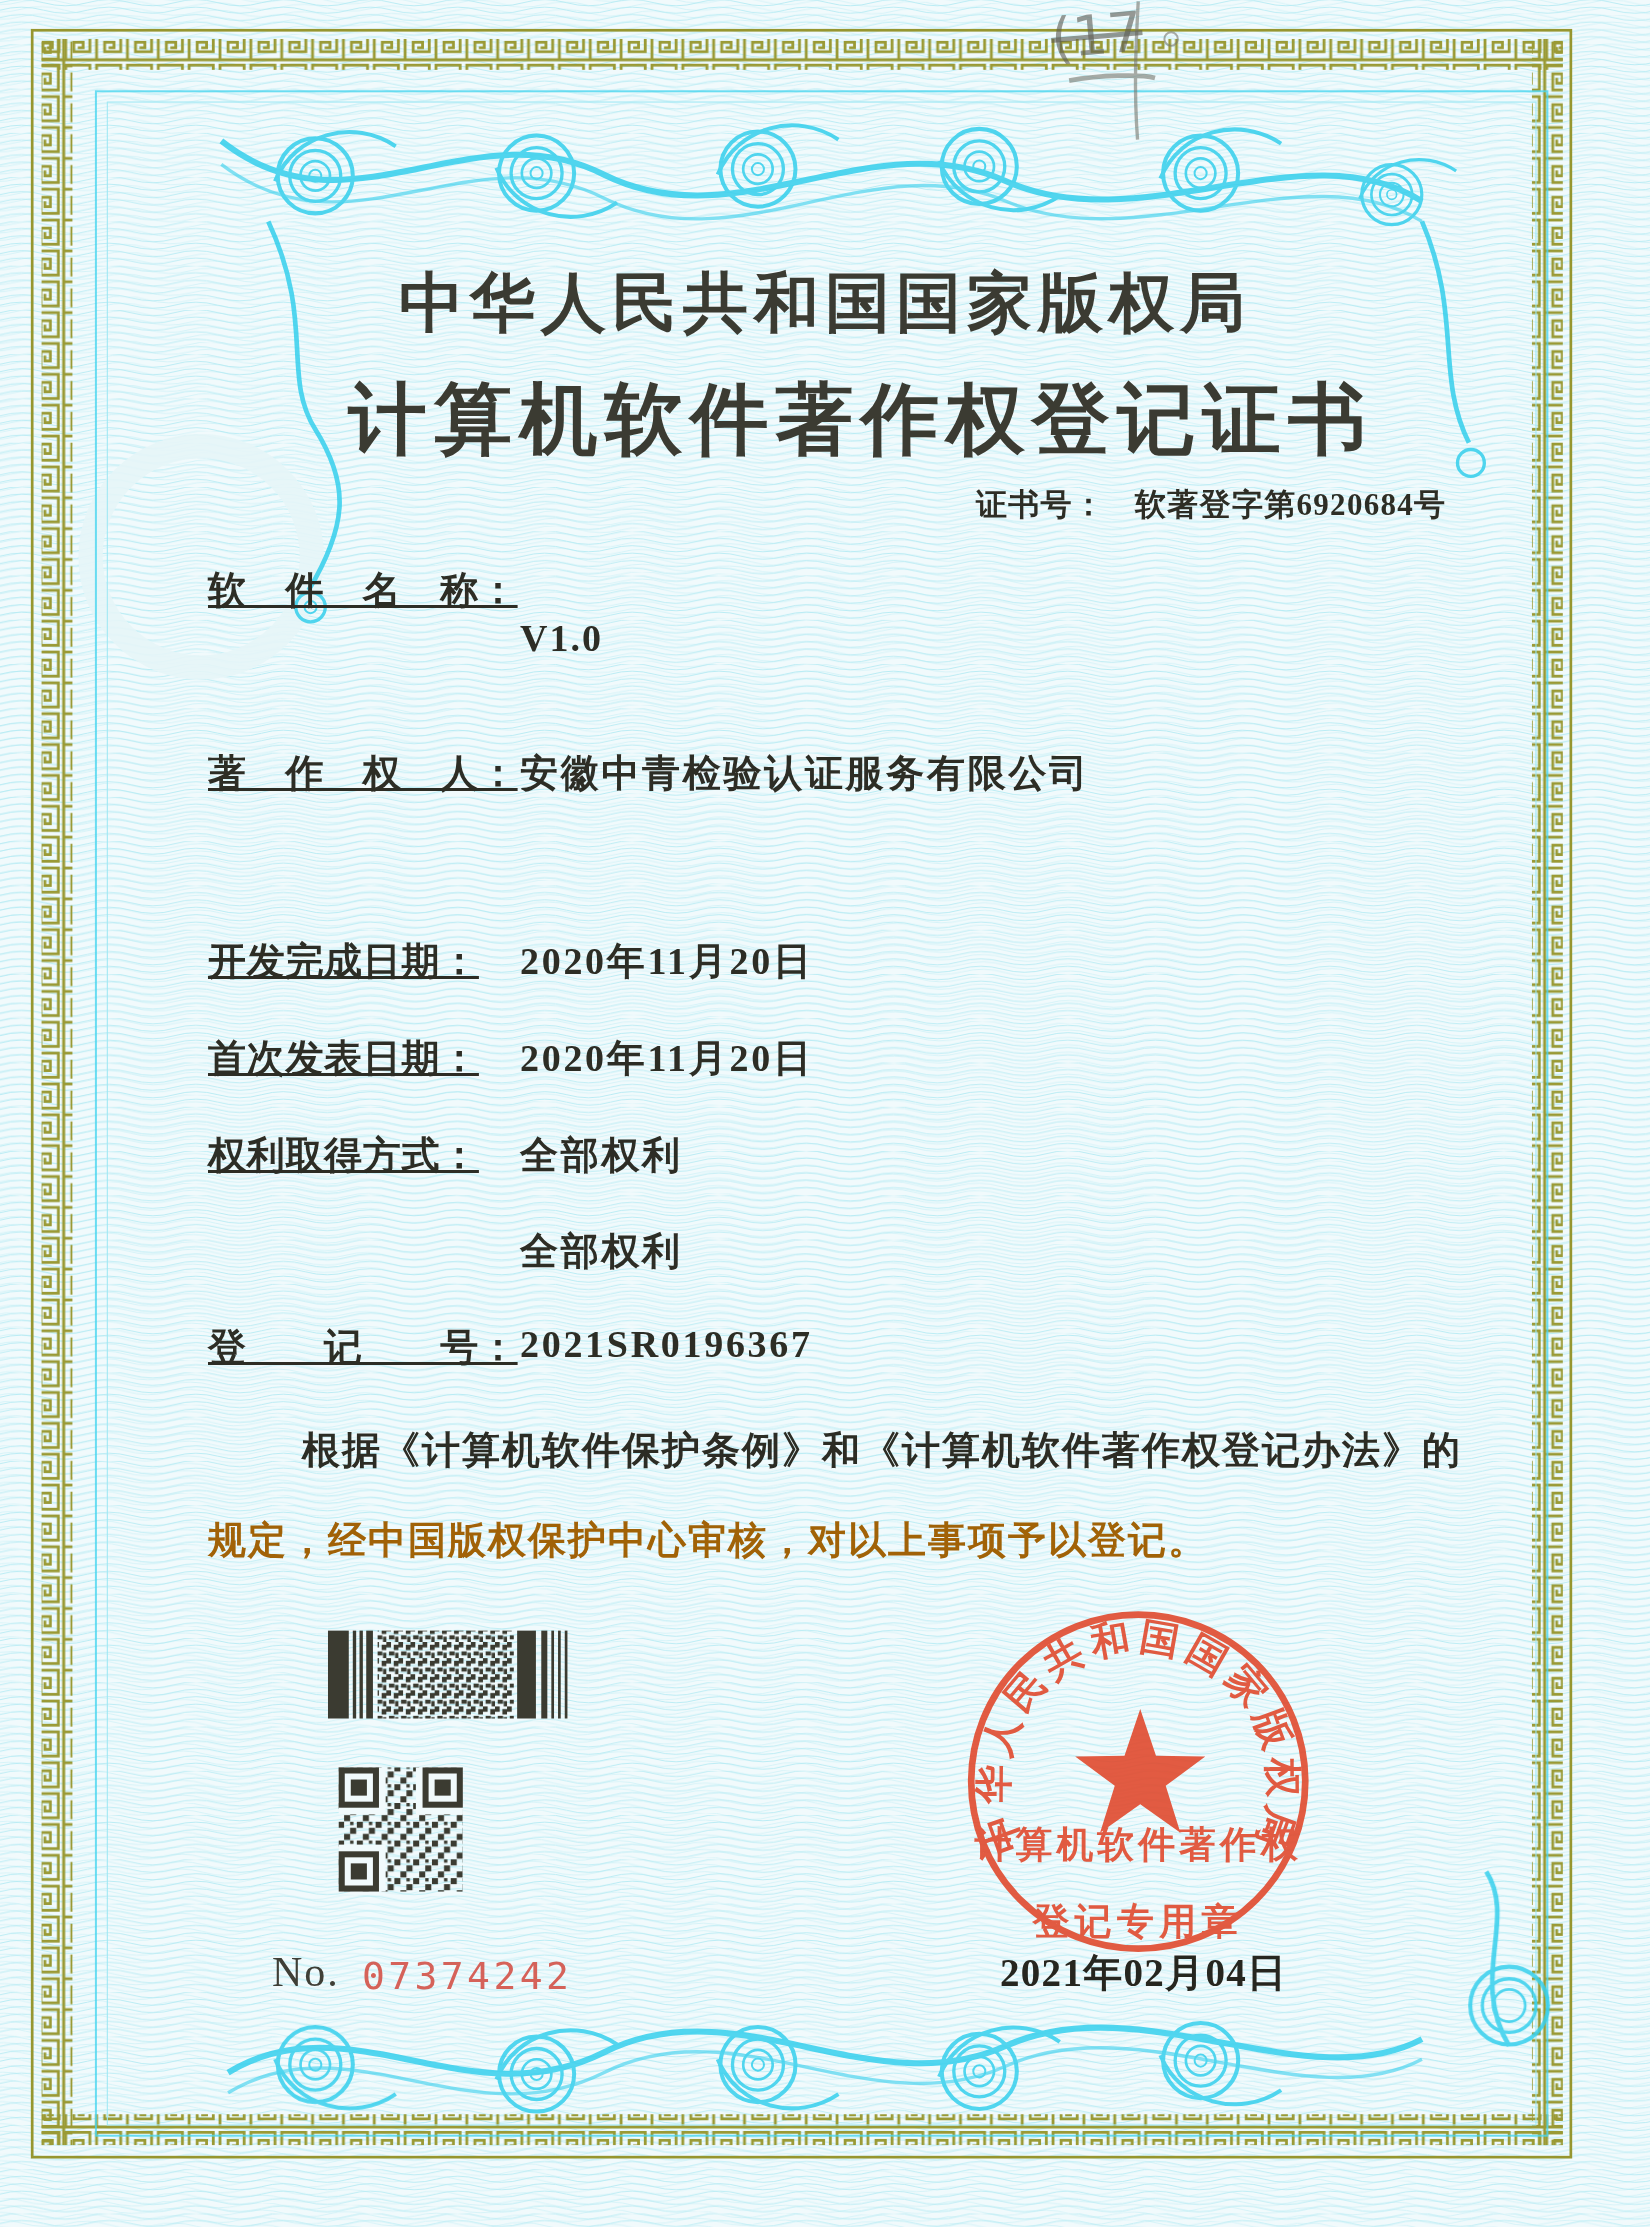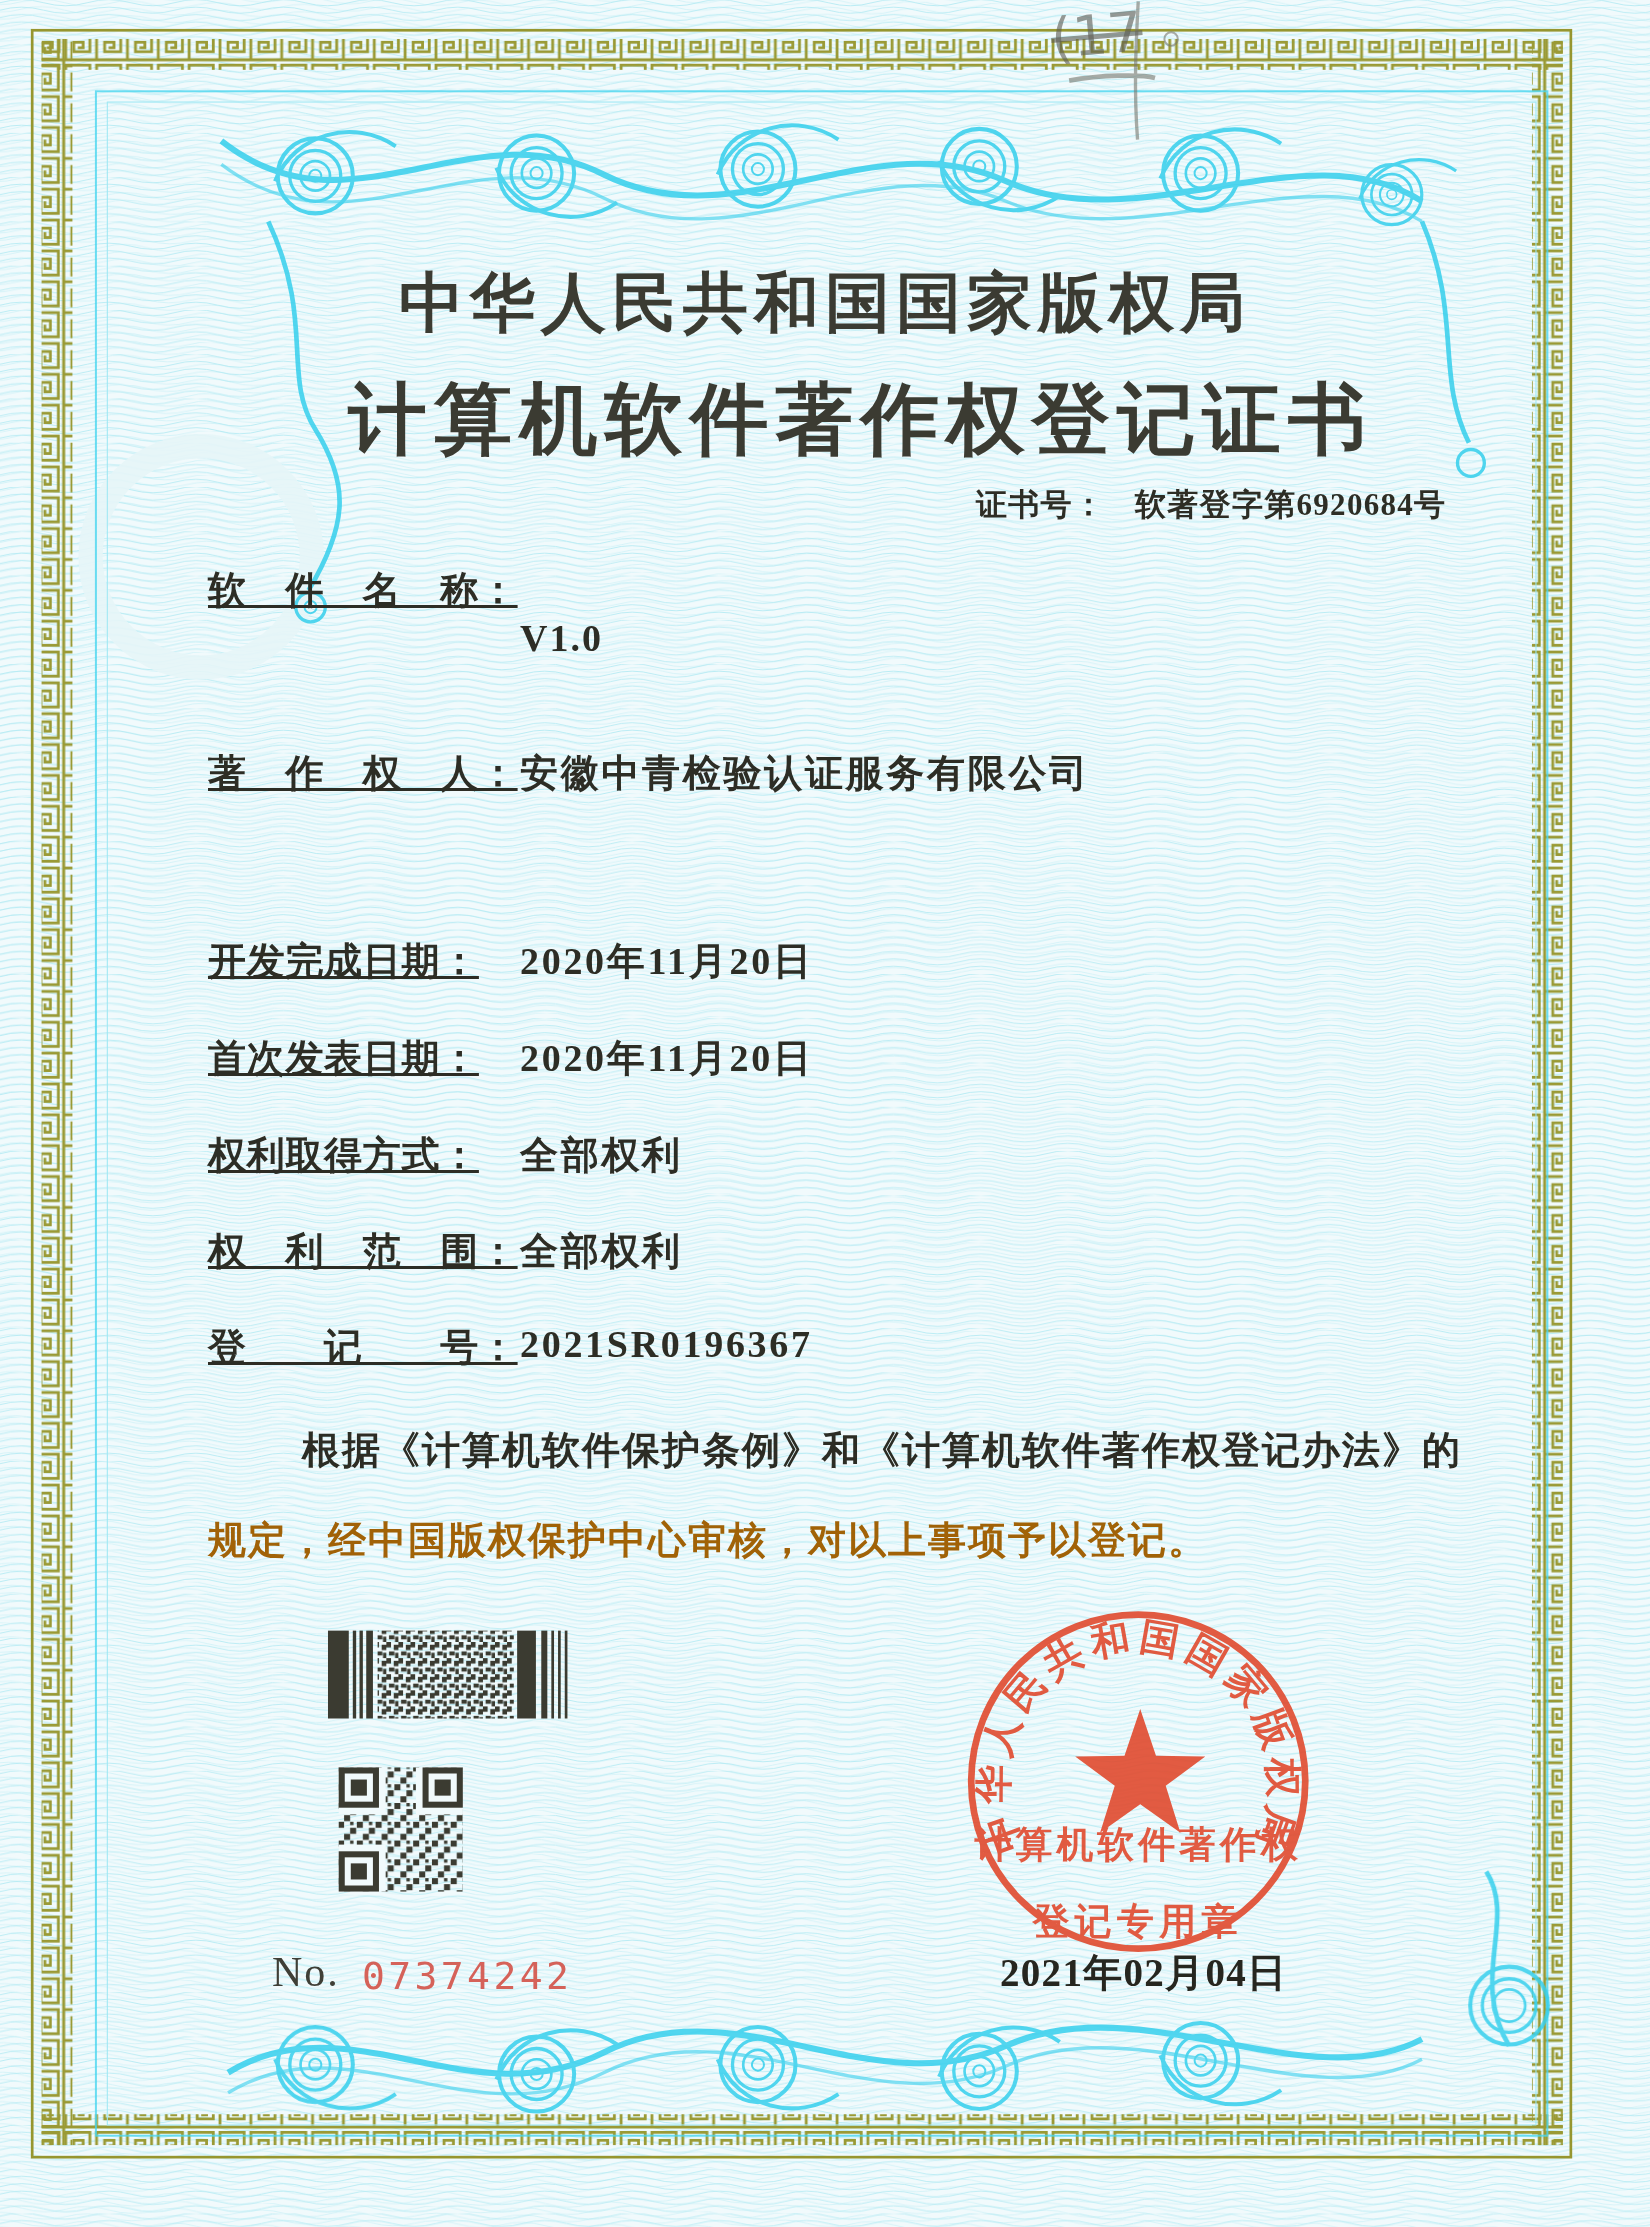--- a/index.html
+++ b/index.html
@@ -194,21 +194,20 @@
 </div>
 <div class="layer row r4">
   <span class="lbl">首次发表日期：</span>
   <span class="val">2020年11月20日</span>
 </div>
 <div class="layer row r5">
   <span class="lbl">权利取得方式：</span>
   <span class="val">全部权利</span>
 </div>
 <div class="layer row r6">
-  <span class="lbl">权　利　范　围：</span>
   <span class="val">全部权利</span>
 </div>
 <div class="layer row r7">
   <span class="lbl">登　　记　　号：</span>
   <span class="val">2021SR0196367</span>
 </div>
 
 <div class="layer st1">根据《计算机软件保护条例》和《计算机软件著作权登记办法》的</div>
 <div class="layer st2">规定，经中国版权保护中心审核，对以上事项予以登记。</div>
 

